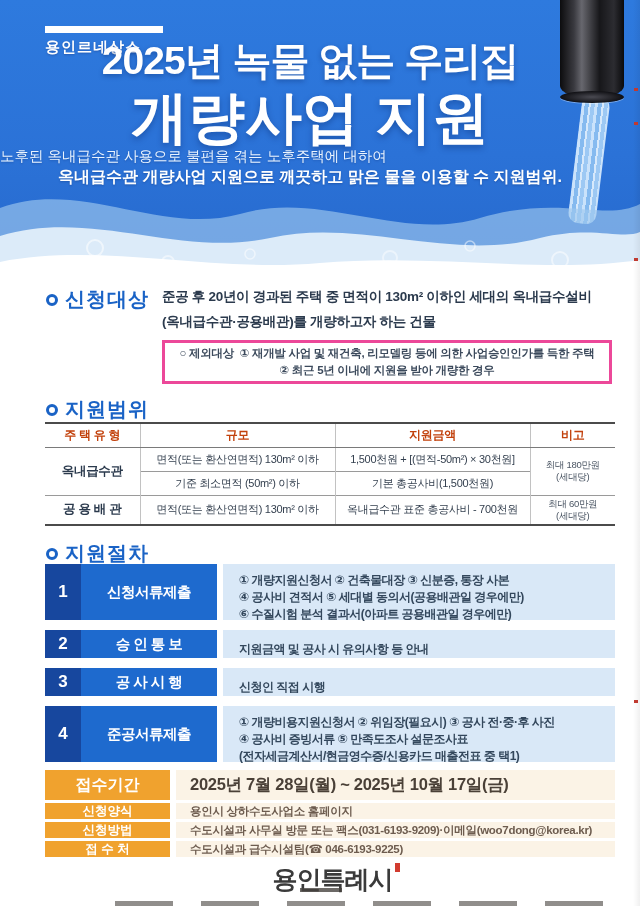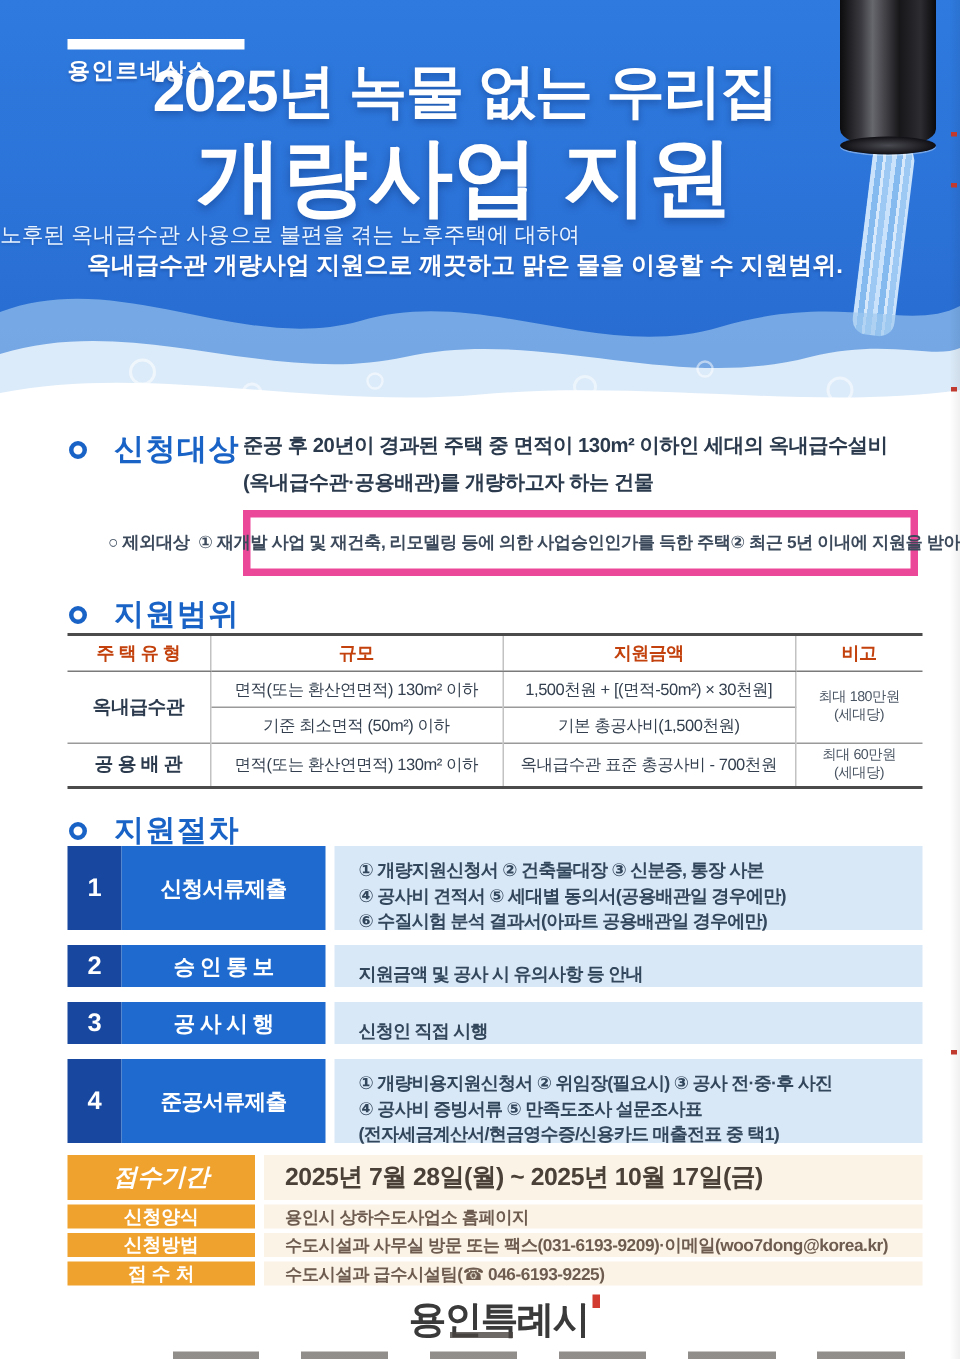--- a/index.html
+++ b/index.html
@@ -47,36 +47,36 @@
     background:radial-gradient(ellipse at center,#4a4a52 0%,#101014 70%);
     box-shadow:0 1px 0 rgba(255,255,255,.35);
   }
   .stream{
     position:absolute; top:96px; right:37px; width:28px; height:128px; z-index:3;
     background:repeating-linear-gradient(90deg,#dcefff 0 3px,#8fc2f2 3px 7px,#eaf6ff 7px 9px,#a9d2f7 9px 13px);
     opacity:.9; transform:rotate(7deg); border-radius:10px;
   }
   .wave-svg{ position:absolute; bottom:0; left:0; z-index:4; }
   
-  .sec-heading{ position:absolute; display:flex; align-items:center; gap:18px; z-index:6; }
+  .sec-heading{ position:absolute; display:flex; align-items:center; gap:7px; z-index:6; }
   .sec-heading .ring{ width:12px; height:12px; border:3.5px solid #1a63c6; border-radius:50%; flex:0 0 auto; }
   .sec-heading .h-txt{ color:#1a63c6; font-size:20px; font-weight:800; letter-spacing:1px; }
   .h-target{ top:286px; left:46px; }
   .h-scope{ top:396px; left:46px; }
   .h-procedure{ top:540px; left:46px; }
   
   .target-desc{
     position:absolute; top:284px; left:162px; width:460px;
     color:#2b3a4d; font-size:13.5px; font-weight:700; line-height:25px;
     letter-spacing:-0.3px; white-space:nowrap; z-index:6;
   }
   .exclusion-box{
     position:absolute; top:340px; left:162px; width:450px; height:44px;
-    background:#fff; border:5px solid #ec4899; z-index:6;
-    display:flex; justify-content:center; align-items:center;
+    background:#fff; border:3px solid #ec4899; z-index:6;
+    display:flex; flex-direction:column; justify-content:center; align-items:center;
     color:#3c4a5c; font-size:11.5px; font-weight:600; line-height:17px;
     letter-spacing:-0.3px; white-space:nowrap;
   }
   
   .scope-table{
     position:absolute; top:422px; left:45px; width:570px; z-index:6;
     border-collapse:collapse; table-layout:fixed;
     border-top:2px solid #4b4b4b; border-bottom:2px solid #4b4b4b;
     font-size:11px; color:#333f4e; letter-spacing:-0.3px;
   }
@@ -109,21 +109,21 @@
   .info-row{ display:flex; margin-bottom:3px; }
   .info-row .ilbl{
     flex:0 0 125px; background:#f0a22e; color:#fff; font-weight:800;
     display:flex; align-items:center; justify-content:center; white-space:nowrap;
   }
   .info-row .ival{
     flex:1 1 auto; margin-left:6px; background:#fbf3e6; display:flex; align-items:center;
     padding-left:14px; white-space:nowrap; letter-spacing:-0.3px;
   }
   .info-row.big{ height:30px; }
-  .info-row.big .ilbl{ font-size:16px;font-style:italic; }
+  .info-row.big .ilbl{ font-size:16px; }
   .info-row.big .ival{ font-size:16.5px; font-weight:800; color:#4a4037; }
   .info-row.small{ height:16px; }
   .info-row.small .ilbl{ font-size:12.5px; }
   .info-row.small .ival{ font-size:11.5px; font-weight:600; color:#6d5c4f; }
   
   .footer-logo{
     position:absolute; top:863px; left:16px; width:640px; text-align:center; z-index:6;
     color:#3a3a3a; font-size:25px; font-weight:800; letter-spacing:-1px;
   }
   .footer-logo .accent{ display:inline-block; width:5px; height:9px; background:#d23b2f; margin-left:2px; vertical-align:top; }

